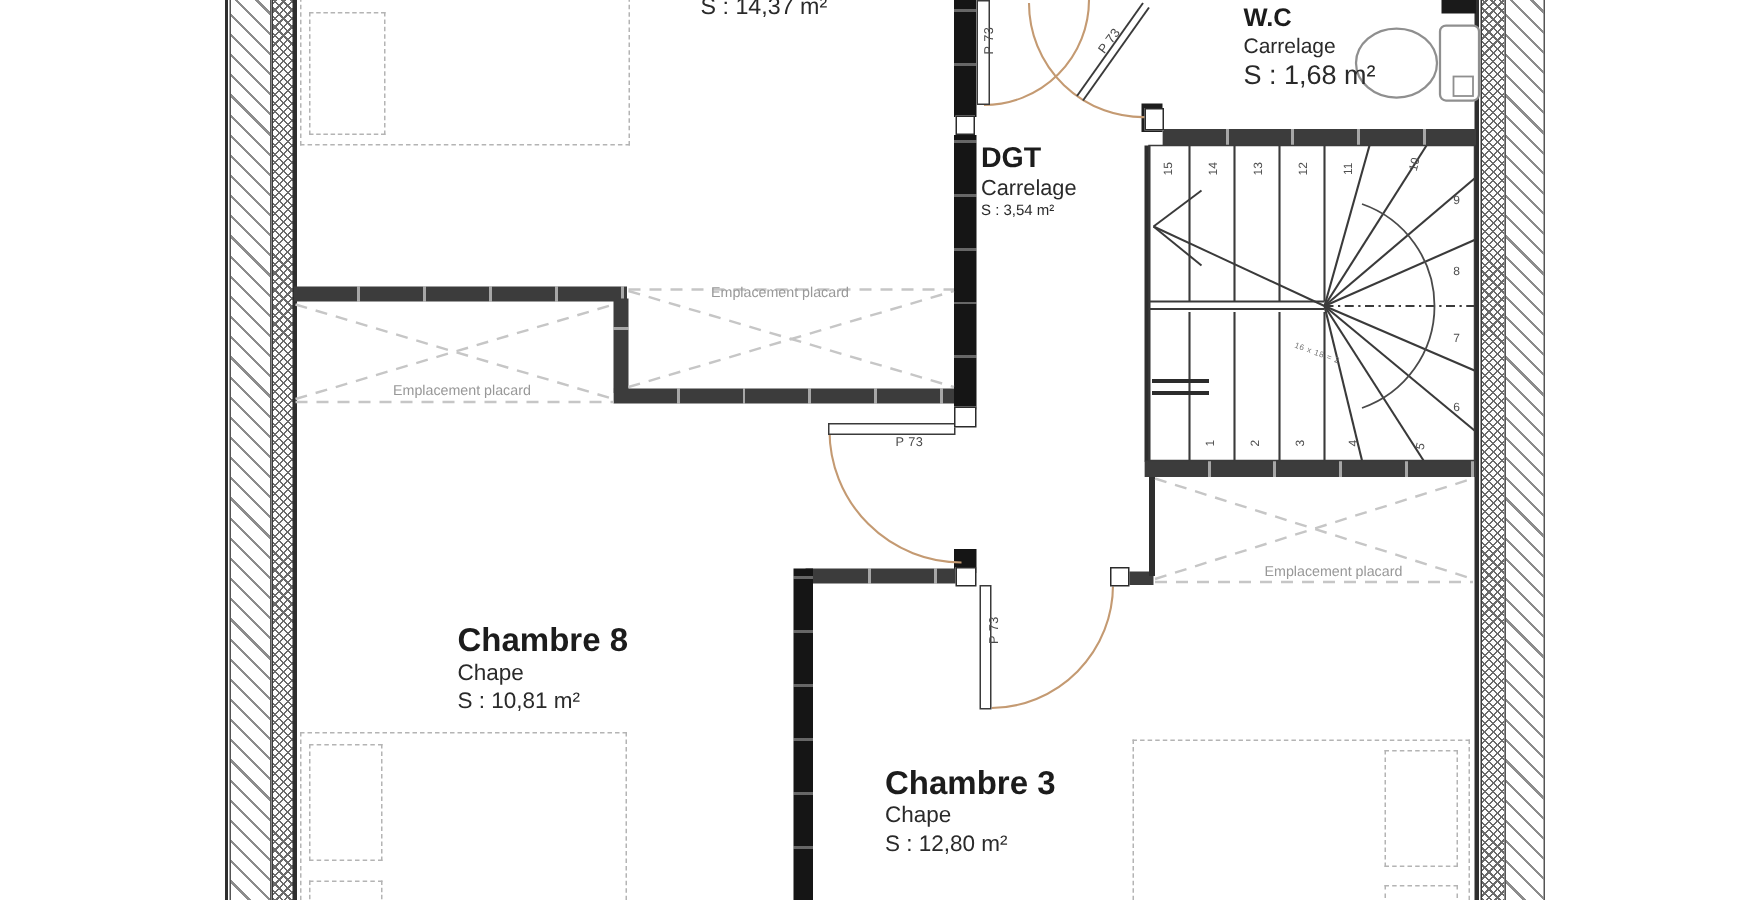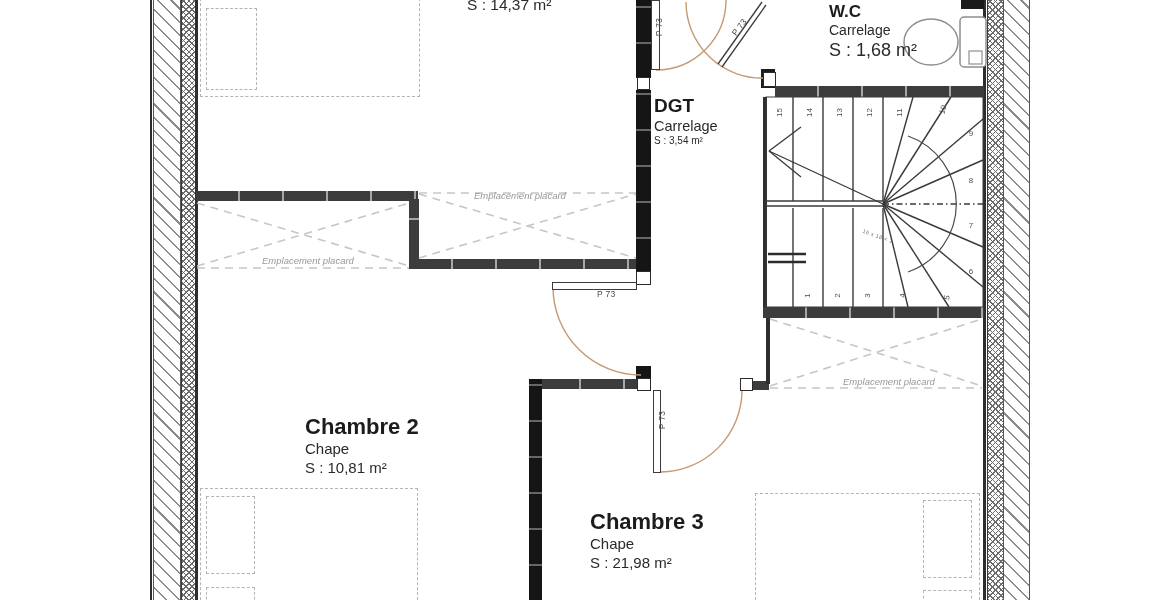--- a/index.html
+++ b/index.html
@@ -18,21 +18,21 @@
     background-image:repeating-linear-gradient(45deg,rgba(90,90,90,0) 0 8px,#8c8c8c 8px 9.5px);}
   .hatch-cross{position:absolute;background:#fdfdfd;border-left:1px solid #3a3a3a;border-right:1px solid #3a3a3a;
     background-image:repeating-linear-gradient(45deg,#6a6a6a 0 1px,rgba(0,0,0,0) 1px 4px),
                      repeating-linear-gradient(-45deg,#6a6a6a 0 1px,rgba(0,0,0,0) 1px 4px);}
   .edge-line{position:absolute;background:#2e2e2e;}
   
   .furn{position:absolute;border:1.5px dashed #b4b4b4;box-sizing:border-box;background:transparent;}
   
   .room-title{font-weight:bold;color:#1c1c1c;line-height:1.15;}
   .room-sub{color:#2a2a2a;line-height:1.28;}
-  .closet-label{position:absolute;font-size:9.5px;color:#989898;white-space:nowrap;font-style:italic;}
+  .closet-label{position:absolute;font-size:9.5px;color:#989898;white-space:nowrap;}
   .door-label{position:absolute;font-size:8.5px;color:#4a4a4a;white-space:nowrap;letter-spacing:.3px;}
   .stair-num{position:absolute;font-size:8px;color:#4f4f4f;width:14px;text-align:center;}
   .rot90{transform:rotate(-90deg);}
   svg{position:absolute;left:0;top:0;}
 </style>
 </head>
 <body>
 
 <div id="stage">
 
@@ -166,29 +166,29 @@
     <div class="room-sub" style="font-size:18px;">S : 1,68 m²</div>
   </div>
 
   <div class="abs" style="left:654px;top:95px;">
     <div class="room-title" style="font-size:19px;">DGT</div>
     <div class="room-sub" style="font-size:14.5px;">Carrelage</div>
     <div class="room-sub" style="font-size:10px;">S : 3,54 m²</div>
   </div>
 
   <div class="abs" style="left:305px;top:414px;">
-    <div class="room-title" style="font-size:22px;">Chambre 2</div>
+    <div class="room-title" style="font-size:22px;">Chambre 8</div>
     <div class="room-sub" style="font-size:15px;">Chape</div>
     <div class="room-sub" style="font-size:15px;">S : 10,81 m²</div>
   </div>
 
   <div class="abs" style="left:590px;top:509px;">
     <div class="room-title" style="font-size:22px;">Chambre 3</div>
     <div class="room-sub" style="font-size:15px;">Chape</div>
-    <div class="room-sub" style="font-size:15px;">S : 21,98 m²</div>
+    <div class="room-sub" style="font-size:15px;">S : 12,80 m²</div>
   </div>
 
   <div class="closet-label" style="left:262px;top:255px;">Emplacement placard</div>
   <div class="closet-label" style="left:474px;top:190px;">Emplacement placard</div>
   <div class="closet-label" style="left:843px;top:376px;">Emplacement placard</div>
 
   <div class="door-label rot90" style="left:650px;top:22px;">P 73</div>
   <div class="door-label" style="left:730px;top:22px;transform:rotate(-53deg);">P 73</div>
   <div class="door-label" style="left:597px;top:289px;">P 73</div>
   <div class="door-label rot90" style="left:653px;top:415px;">P 73</div>

